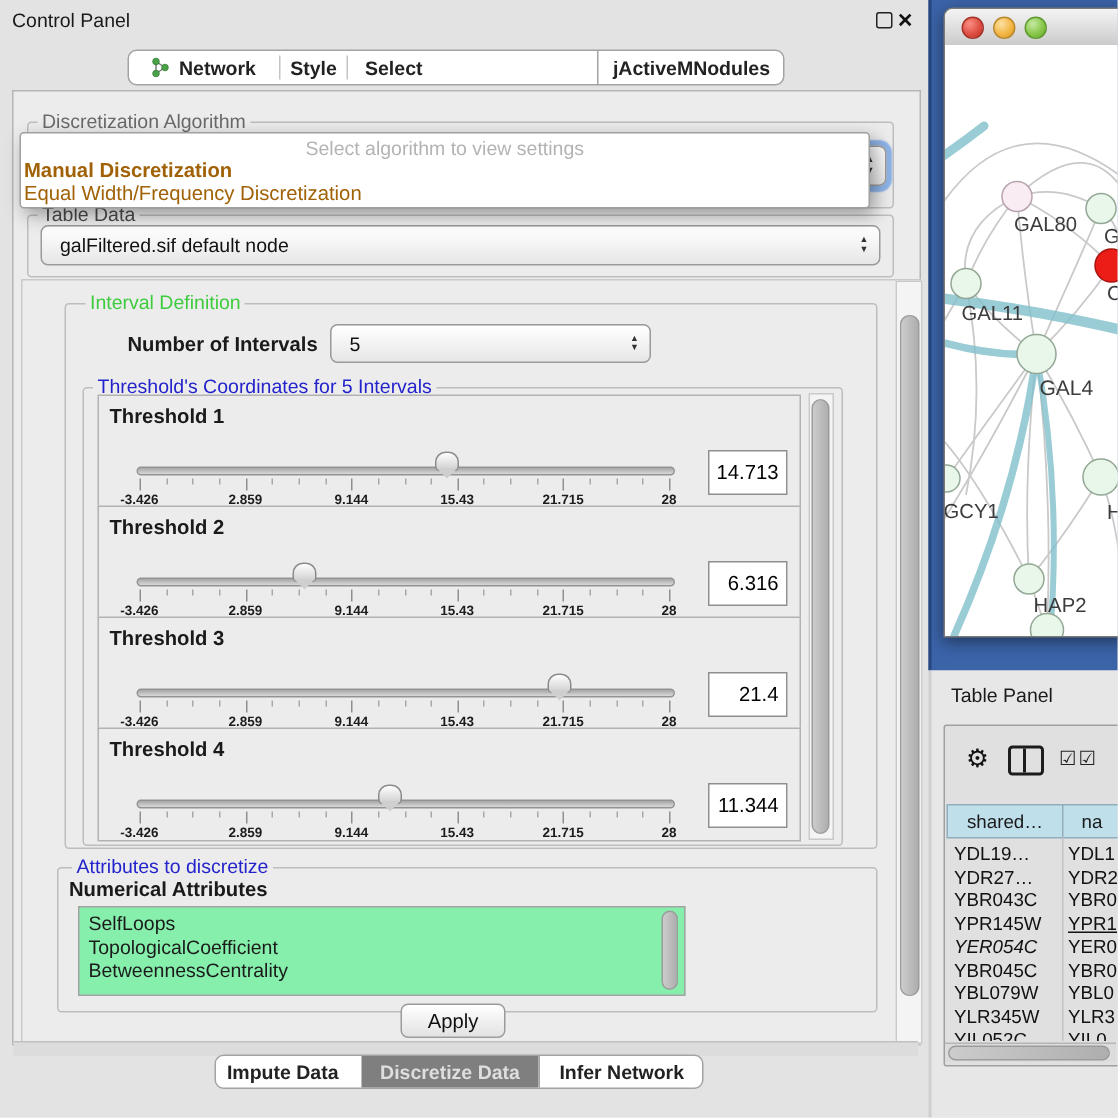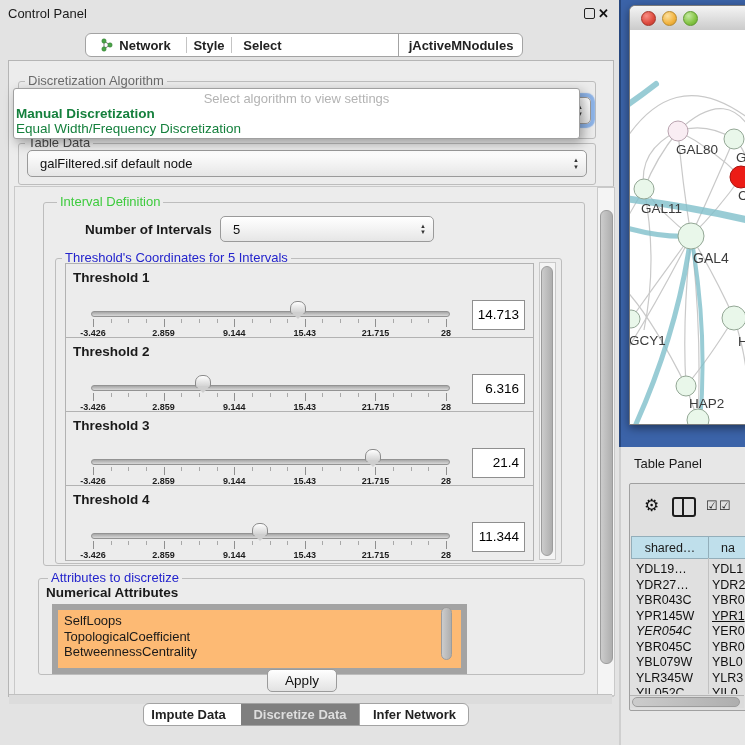--- a/index.html
+++ b/index.html
@@ -24,35 +24,35 @@
   .combo{background:linear-gradient(#ffffff,#f3f3f3 50%,#e6e6e6);border:1px solid #9a9a9a;
          border-radius:5px;color:#111}
   .combo .cval{position:absolute;left:12px;top:0;bottom:0;display:flex;align-items:center}
   .arrows{position:absolute;right:7px;top:0;bottom:0;display:flex;flex-direction:column;
           justify-content:center;font-size:6px;line-height:6.5px;color:#333}
   .focus-ring{box-shadow:0 0 1px 3.5px rgba(110,160,230,.75)}
   
   .popup{background:#fff;border:1px solid #a0a0a0;border-radius:3px;
          box-shadow:3px 4px 12px rgba(0,0,0,.35);z-index:50}
   .popup .prompt{color:#b3b3b3;text-align:center;font-size:13px}
-  .popup .opt{font-size:13.5px;color:#15803d;padding-left:2px;white-space:nowrap}
+  .popup .opt{font-size:13.5px;color:#a16207;padding-left:2px;white-space:nowrap}
   
   .th-row{position:absolute;background:#ececec;border:1px solid #b2b2b2}
   .th-label{position:absolute;font-weight:bold;font-size:13.5px}
   .sl-track{position:absolute;background:linear-gradient(#a6a6a6,#d8d8d8);border:1px solid #939393;border-radius:3px}
   .tick{position:absolute;width:1px;background:#8f8f8f}
   .tick-lab{position:absolute;font-size:9px;font-weight:bold;color:#1c1c1c;transform:translateX(-50%);white-space:nowrap}
   .sl-thumb{position:absolute;width:14px;height:11px;background:linear-gradient(#fefefe,#d0d0d0);
             border:1px solid #8b8b8b;border-radius:7px 7px 3px 3px}
   .sl-thumb::after{content:"";position:absolute;left:0px;top:10px;
             border-left:7px solid transparent;border-right:7px solid transparent;border-top:7px solid #cfcfcf}
   .val-box{position:absolute;background:#fff;border:1px solid #8f8f8f;font-size:13.5px;
            text-align:right;padding-right:5px;color:#000}
   
-  .listbox{background:#fdba74;border:6px solid #a3a3a3;overflow:hidden}
+  .listbox{background:#86efac;border:1px solid #a3a3a3;overflow:hidden}
   .listitem{position:absolute;font-size:13px;white-space:nowrap}
   
   .scroll-track{background:#f4f4f4;border:1px solid #c9c9c9}
   .scroll-thumb{background:linear-gradient(90deg,#cccccc,#aeaeae);border:1px solid #9c9c9c;border-radius:6px}
   
   .aquabtn{background:linear-gradient(#ffffff,#e2e2e2);border:1px solid #9b9b9b;border-radius:5px;
            display:flex;align-items:center;justify-content:center;font-size:13.5px;color:#111}
   
   .bluebg{background:#3b63a8;border-left:2px solid #27477e}
   .netwin{background:#fff;border:1px solid #7a7a7a;border-radius:6px 0 0 0;

